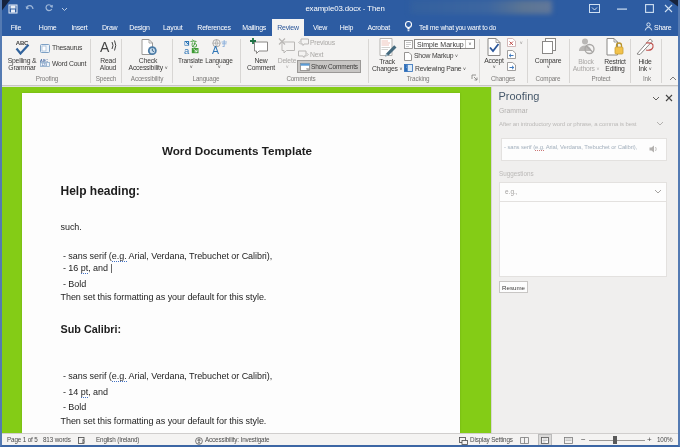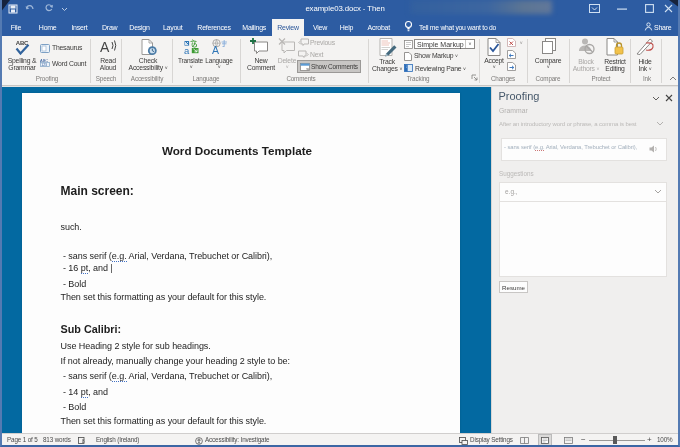--- a/index.html
+++ b/index.html
@@ -15,21 +15,21 @@
 
 .wc { position:absolute; top:0; color:#cfe0f2; }
 
 #ribbon { position:absolute; left:1px; top:36px; width:678px; height:50px; background:#f4f3f2; border-bottom:1px solid #c8c6c4; }
 .sep { position:absolute; top:3px; width:1px; height:44px; background:#d8d6d4; }
 .glabel { position:absolute; top:39px; font-size:6.3px; letter-spacing:-0.15px; color:#7d7b79; text-align:center; transform:translateX(-50%); white-space:nowrap; }
 .btxt { position:absolute; font-size:6.8px; letter-spacing:-0.2px; color:#3b3a39; text-align:center; transform:translateX(-50%); white-space:nowrap; }
 .btxt.dis { color:#a9a7a5; }
 .ricon { position:absolute; }
 
-#docarea { position:absolute; left:1px; top:87px; width:490px; height:346px; background:#0369a1; }
+#docarea { position:absolute; left:1px; top:87px; width:490px; height:346px; background:#84cc16; }
 #page { position:absolute; left:21px; top:6px; width:438px; height:340px; background:#fdfdfd; box-shadow:0 0 2px rgba(0,0,0,0.15); }
 .dline { position:absolute; left:38.5px; font-size:9px; color:#1d1d1d; white-space:nowrap; letter-spacing:-0.05px; }
 .gmk { border-bottom:1.5px dotted #4472c4; }
 .cur { font-weight:normal; color:#333; }
 
 #pane { position:absolute; left:491px; top:87px; width:188px; height:346px; background:#f0efee; border-left:1px solid #d8d6d4; }
 
 #statusbar { position:absolute; left:1px; top:433px; width:678px; height:12px; background:#f4f3f2; border-top:1px solid #d0cecd; font-size:6.3px; letter-spacing:-0.15px; color:#4a4a4a; }
 .st { position:absolute; top:2px; white-space:nowrap; }
 
@@ -294,29 +294,27 @@
       </svg>
     <div class="btxt" style="left:644px;top:22px">Hide</div>
     <div class="btxt" style="left:644px;top:28.7px">Ink <span style="font-size:5px">˅</span></div>
     <svg class="ricon" style="left:668px;top:40px" width="8" height="5" viewBox="0 0 8 5">
         <path d="M1 4 L4 1 L7 4" fill="none" stroke="#7d7b79" stroke-width="1"></path>
       </svg>
   </div>
   <div id="docarea">
       <div id="page">
     <div class="dline" style="left:0;top:50.5px;width:430px;text-align:center;font-size:11.7px;font-weight:bold;letter-spacing:0">Word Documents Template</div>
-    <div class="dline" style="top:90.5px;font-size:12px;font-weight:bold;letter-spacing:0">Main screen:</div>
+    <div class="dline" style="top:90.5px;font-size:12px;font-weight:bold;letter-spacing:0">Help heading:</div>
     <div class="dline" style="top:128.5px">such.</div>
     <div class="dline" style="top:158px">&nbsp;- sans serif (<span class="gmk">e.g.</span> Arial, Verdana, Trebuchet or Calibri),</div>
     <div class="dline" style="top:170px">&nbsp;- 16 <span class="gmk">pt</span>, and <span class="cur">|</span></div>
     <div class="dline" style="top:185.5px">&nbsp;- Bold</div>
     <div class="dline" style="top:199.3px">Then set this formatting as your default for this style.</div>
     <div class="dline" style="top:229.5px;font-size:10.8px;font-weight:bold;letter-spacing:0">Sub Calibri:</div>
-    <div class="dline" style="top:247.5px">Use Heading 2 style for sub headings.</div>
-    <div class="dline" style="top:263px">If not already, manually change your heading 2 style to be:</div>
     <div class="dline" style="top:278px">&nbsp;- sans serif (<span class="gmk">e.g.</span> Arial, Verdana, Trebuchet or Calibri),</div>
     <div class="dline" style="top:293.5px">&nbsp;- 14 <span class="gmk">pt</span>, and</div>
     <div class="dline" style="top:308.5px">&nbsp;- Bold</div>
     <div class="dline" style="top:323px">Then set this formatting as your default for this style.</div>
   </div>
     </div>
   <div id="pane">
     <div style="position:absolute;left:6.5px;top:2.5px;font-size:11px;color:#46586a">Proofing</div>
     <svg class="ricon" style="left:160px;top:9px" width="8" height="5" viewBox="0 0 8 5">
         <path d="M1 1 L4 4 L7 1" fill="none" stroke="#605e5c" stroke-width="1"></path>

